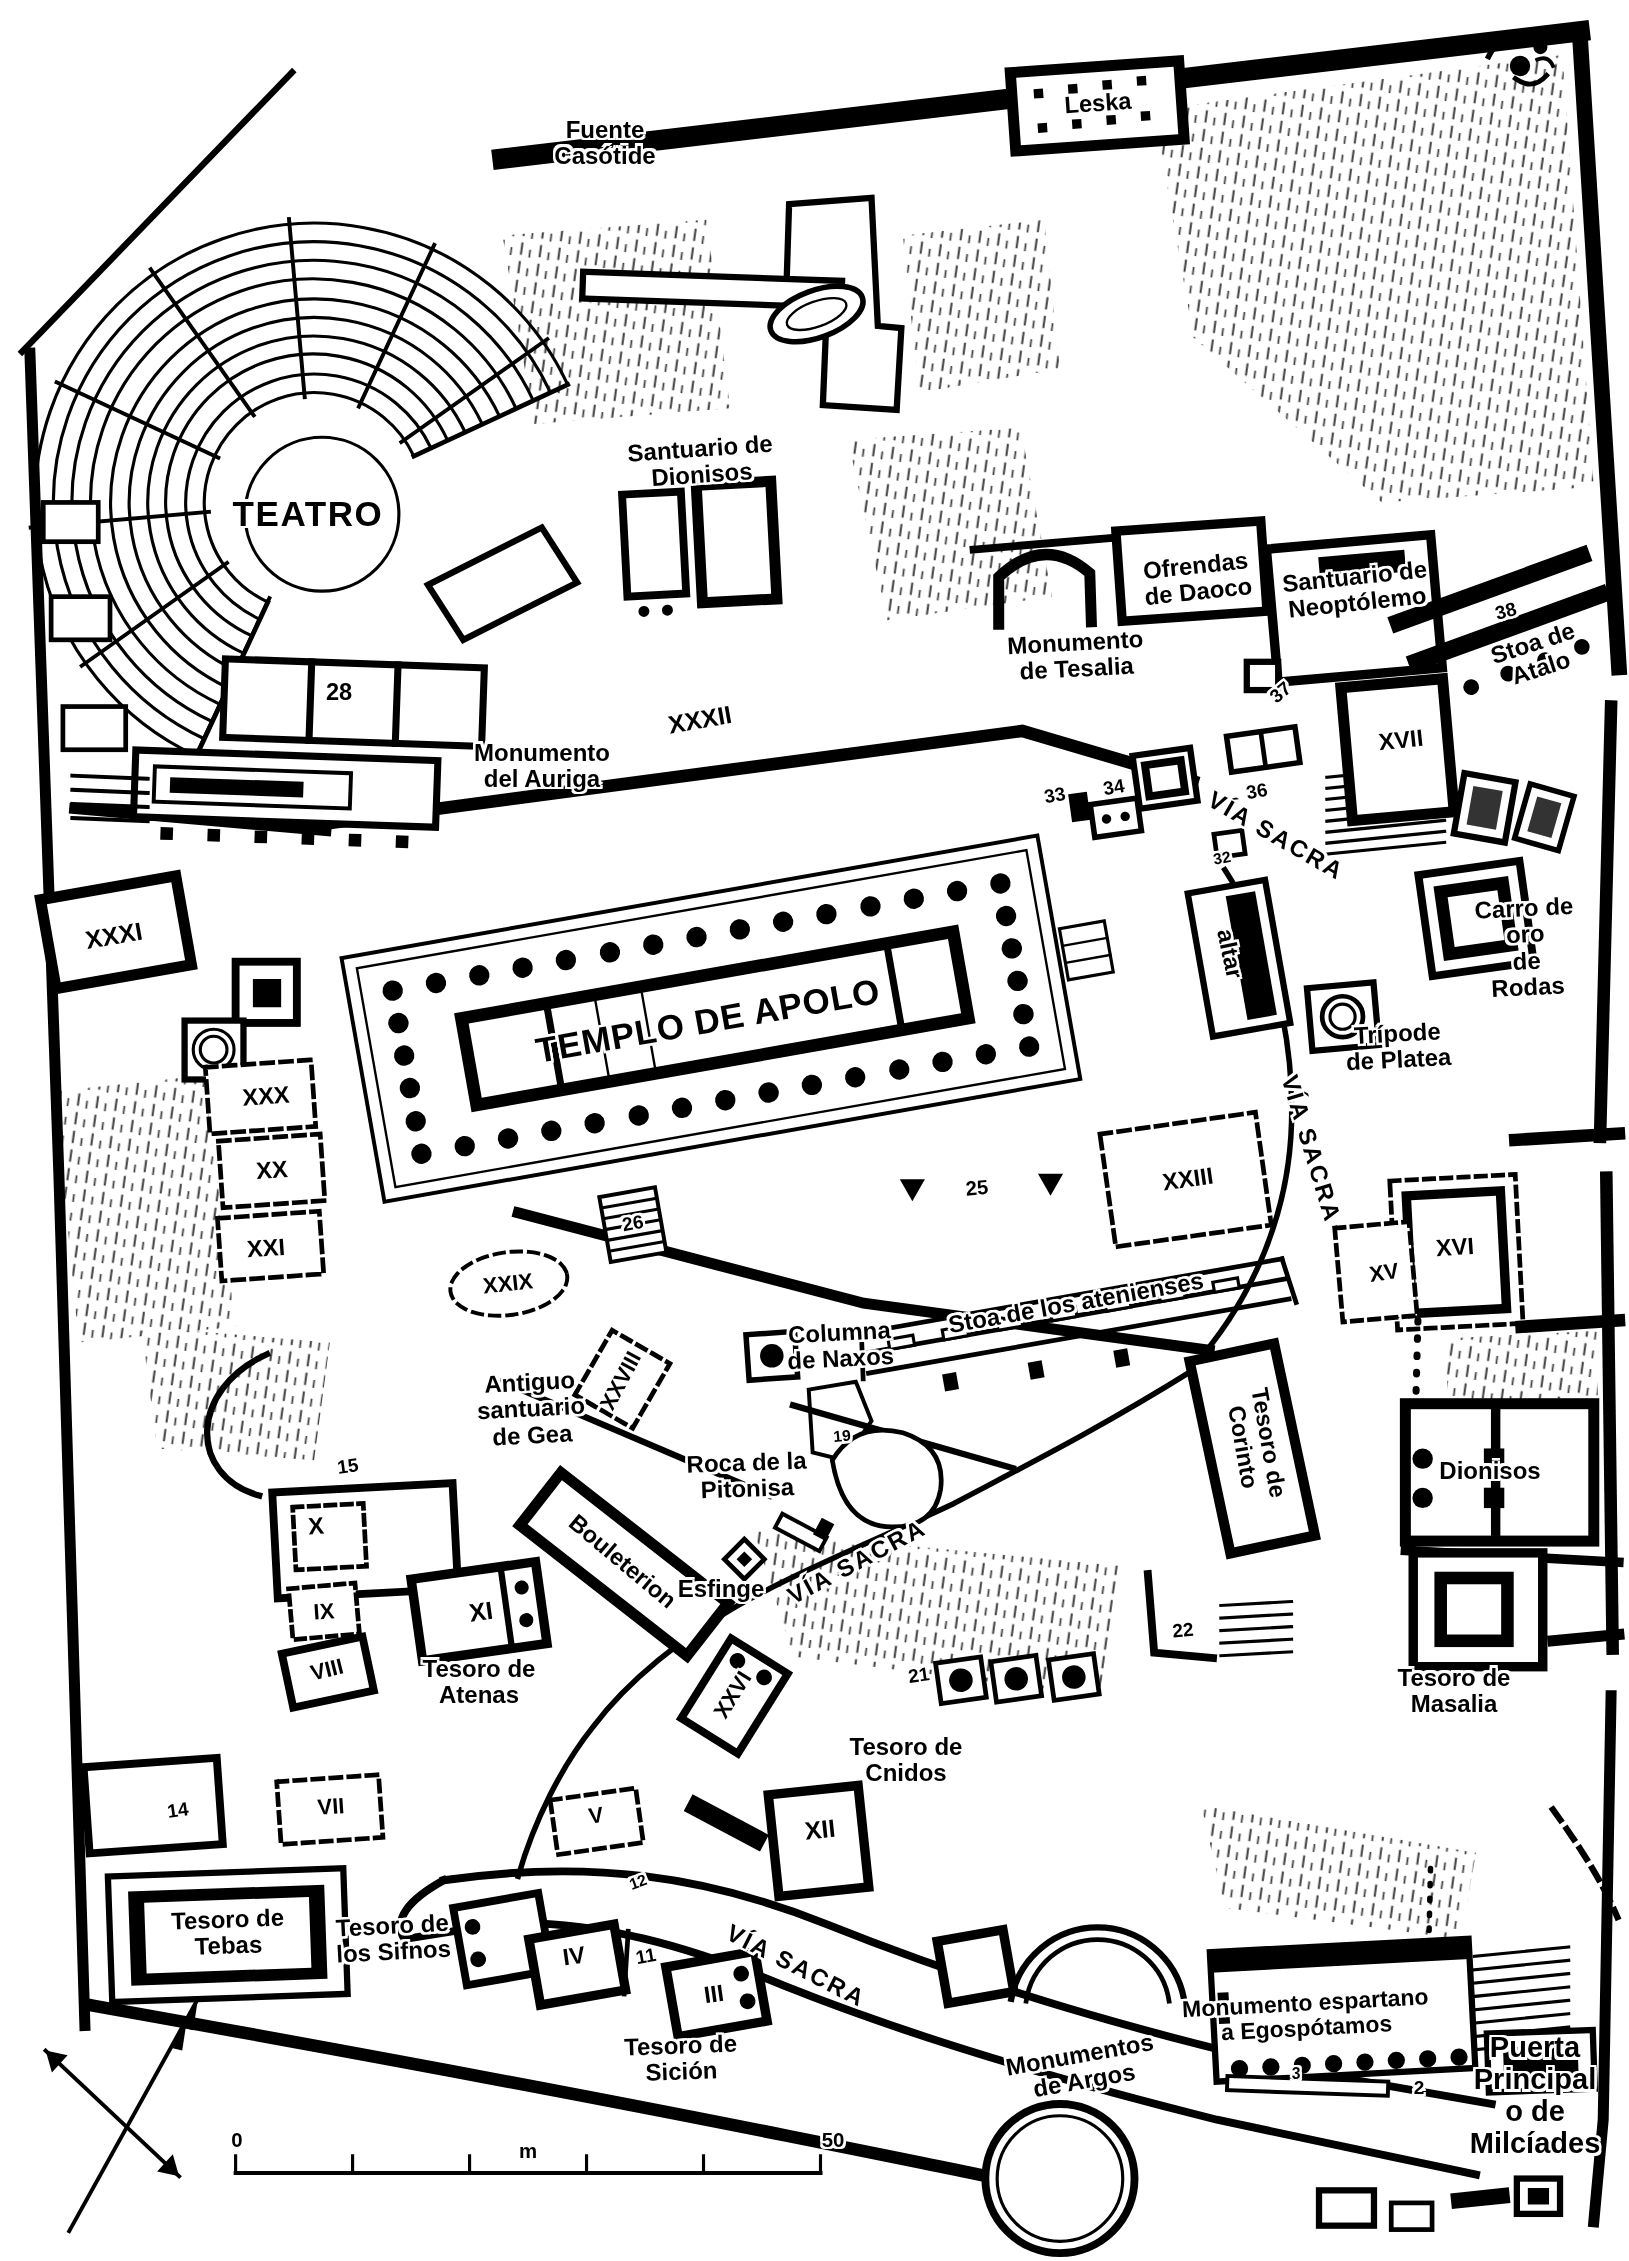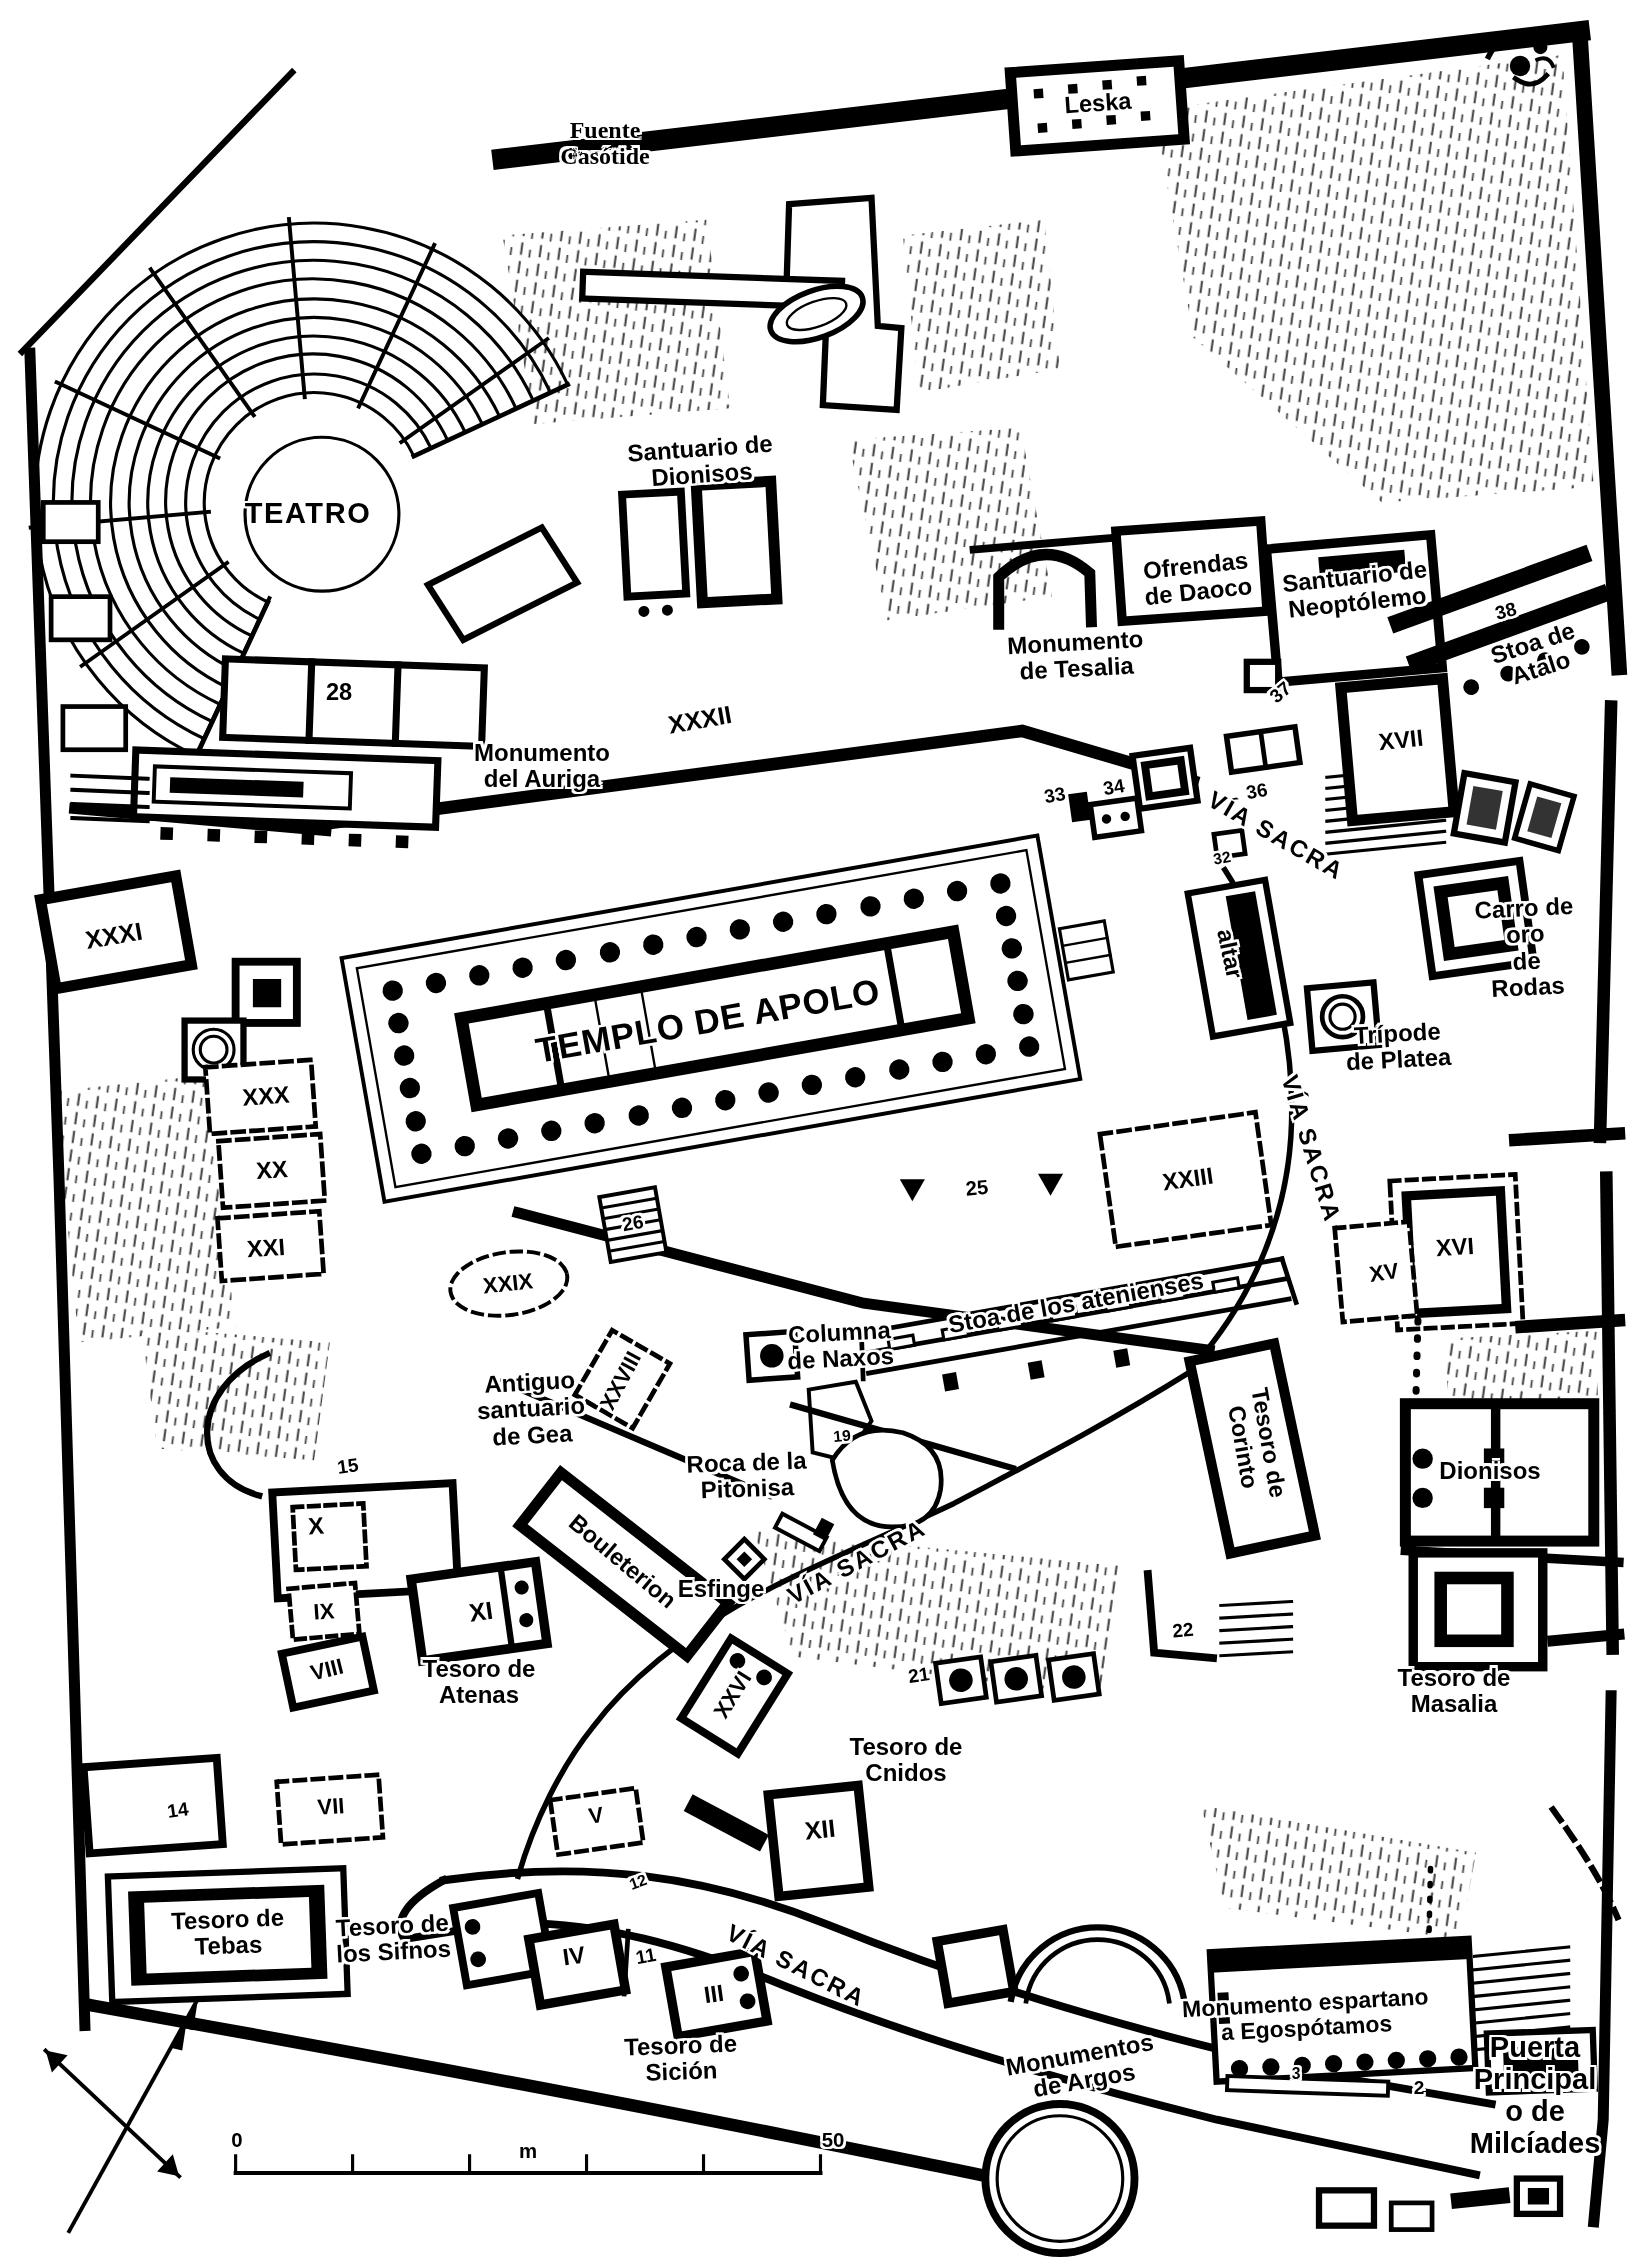--- a/index.html
+++ b/index.html
@@ -460,24 +460,24 @@
       <polygon points="228,2772 200,2766 220,2744" fill="#000" stroke="none"></polygon>
     </g>
 
     <g>
       <path d="M 300,2768 L 1045,2768" stroke-width="5"></path>
       <path d="M 300,2768 L 300,2746 M 449,2768 L 449,2746 M 598,2768 L 598,2746 M 747,2768 L 747,2746 M 896,2768 L 896,2746 M 1045,2768 L 1045,2746" stroke-width="4"></path>
     </g>
   </g>
 </svg>
 
-<div class="lbl" style="left:605px;top:143px;font-family:Liberation Serif, serif;">Fuente
+<div class="lbl" style="left:605px;top:143px;">Fuente
 Casótide</div>
 <div class="lbl" style="left:1098px;top:104px;--r:-4deg;font-size:23.6px;">Leska</div>
-<div class="lbl" style="left:308px;top:514px;font-size:29px;letter-spacing:1.6px;">TEATRO</div>
+<div class="lbl" style="left:308px;top:514px;font-size:35px;letter-spacing:1.6px;">TEATRO</div>
 <div class="lbl" style="left:701px;top:462px;--r:-4deg;">Santuario de
 Dionisos</div>
 <div class="lbl" style="left:1197px;top:579px;--r:-6deg;">Ofrendas
 de Daoco</div>
 <div class="lbl" style="left:1356px;top:590px;--r:-6deg;">Santuario de
 Neoptólemo</div>
 <div class="lbl" style="left:1076px;top:656px;--r:-3deg;">Monumento
 de Tesalia</div>
 <div class="lbl" style="left:1537px;top:656px;--r:-18deg;">Stoa de
 Atalo</div>

